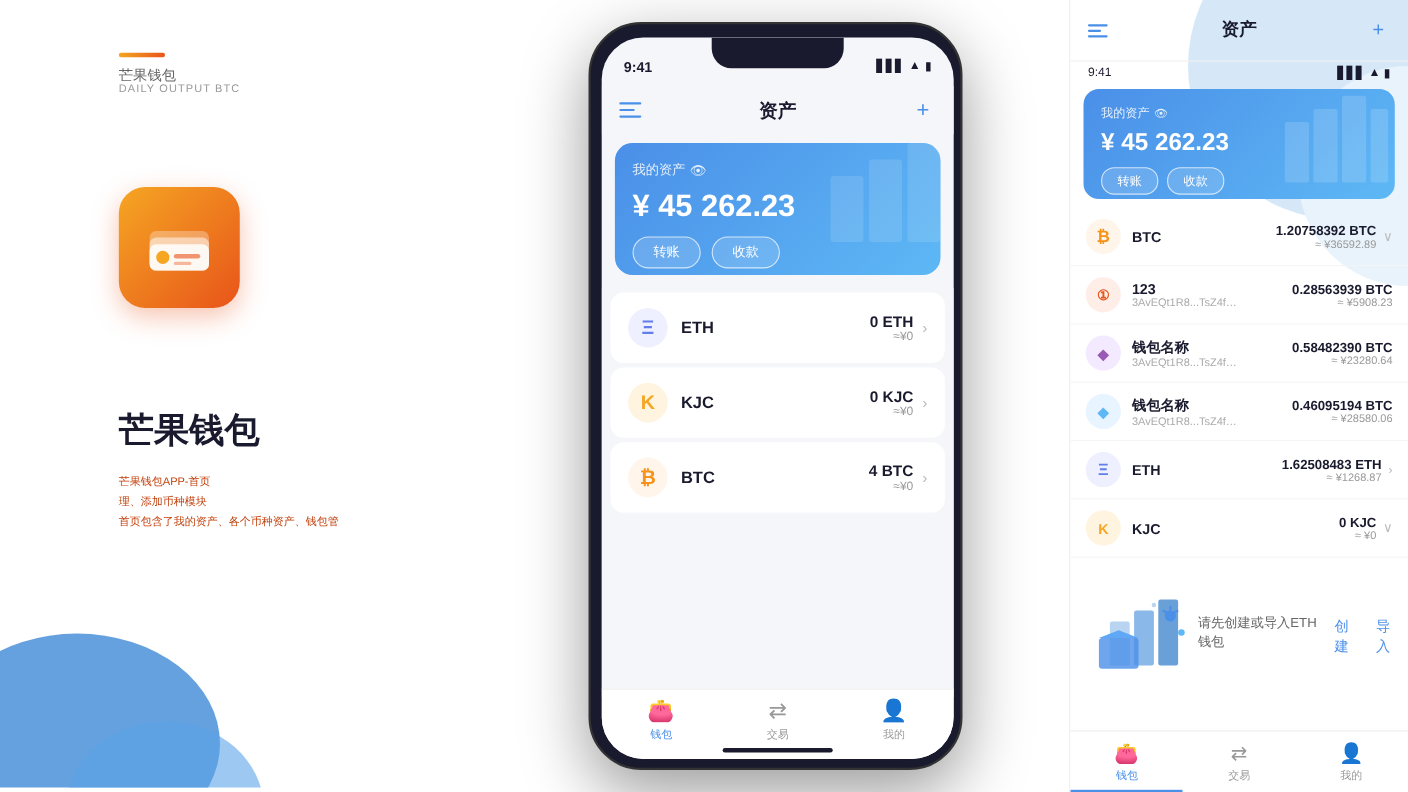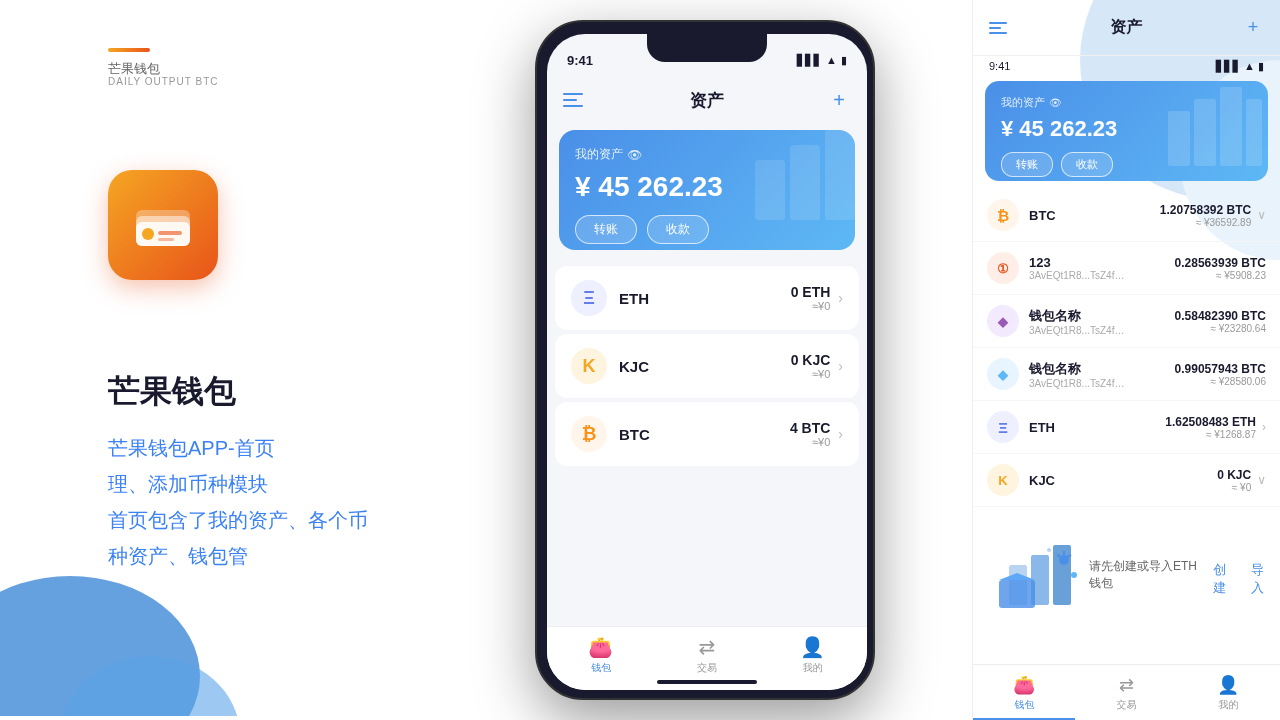--- a/index.html
+++ b/index.html
@@ -53,22 +53,22 @@
     .app-title {
       position: absolute;
       top: 370px; left: 108px;
       font-size: 32px;
       font-weight: 700;
       color: #1a1a2e;
     }
     .app-desc {
       position: absolute;
       top: 430px; left: 108px;
-      font-size: 20px;
-      color: #3b82f6;
+      font-size: 10px;
+      color: #c2410c;
       line-height: 1.8;
       max-width: 260px;
     }
     
     .blue-wave {
       position: absolute;
       bottom: -60px; left: -60px;
       width: 260px; height: 200px;
       background: #4a90d9;
       border-radius: 50%;
@@ -569,21 +569,21 @@
 
     <div class="right-coin-item">
       <div class="right-coin-icon" style="background:#e8f4ff;">
         <span style="color:#5eb8f5;font-weight:bold;font-size:13px;">◆</span>
       </div>
       <div class="right-coin-info">
         <div class="right-coin-name">钱包名称</div>
         <div class="right-coin-addr">3AvEQt1R8...TsZ4fpaRQ</div>
       </div>
       <div class="right-coin-right">
-        <div class="right-coin-amount">0.99057943 BTC</div>
+        <div class="right-coin-amount">0.46095194 BTC</div>
         <div class="right-coin-value">≈ ¥28580.06</div>
       </div>
     </div>
 
     <div class="right-coin-item">
       <div class="right-coin-icon" style="background:#eef0ff;">
         <span style="color:#627eea;font-weight:bold;font-size:15px;">Ξ</span>
       </div>
       <div class="right-coin-info">
         <div class="right-coin-name">ETH</div>

